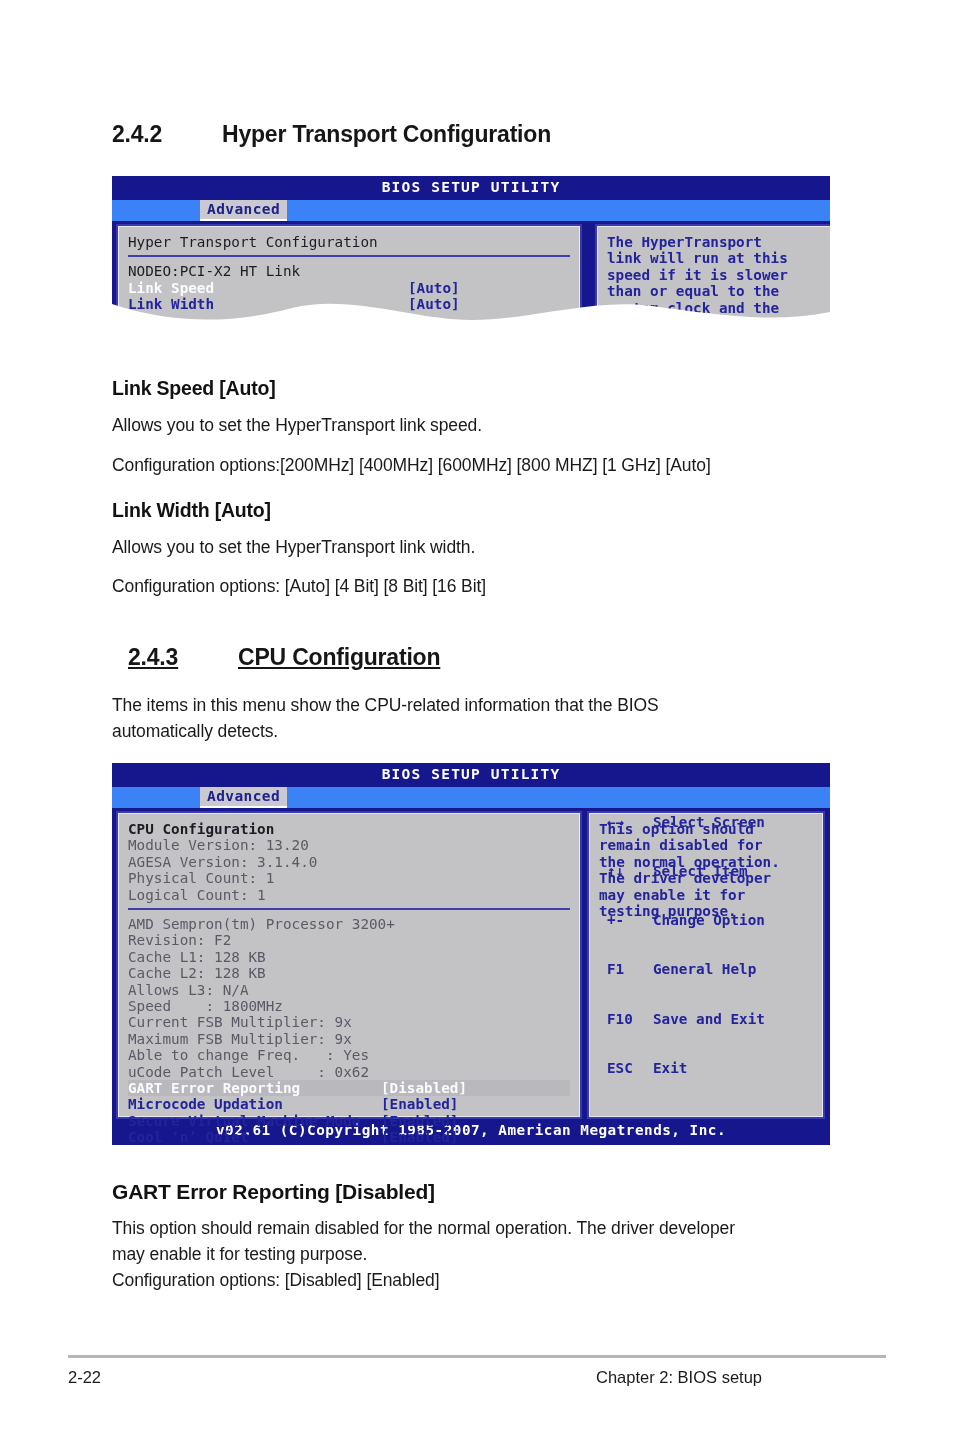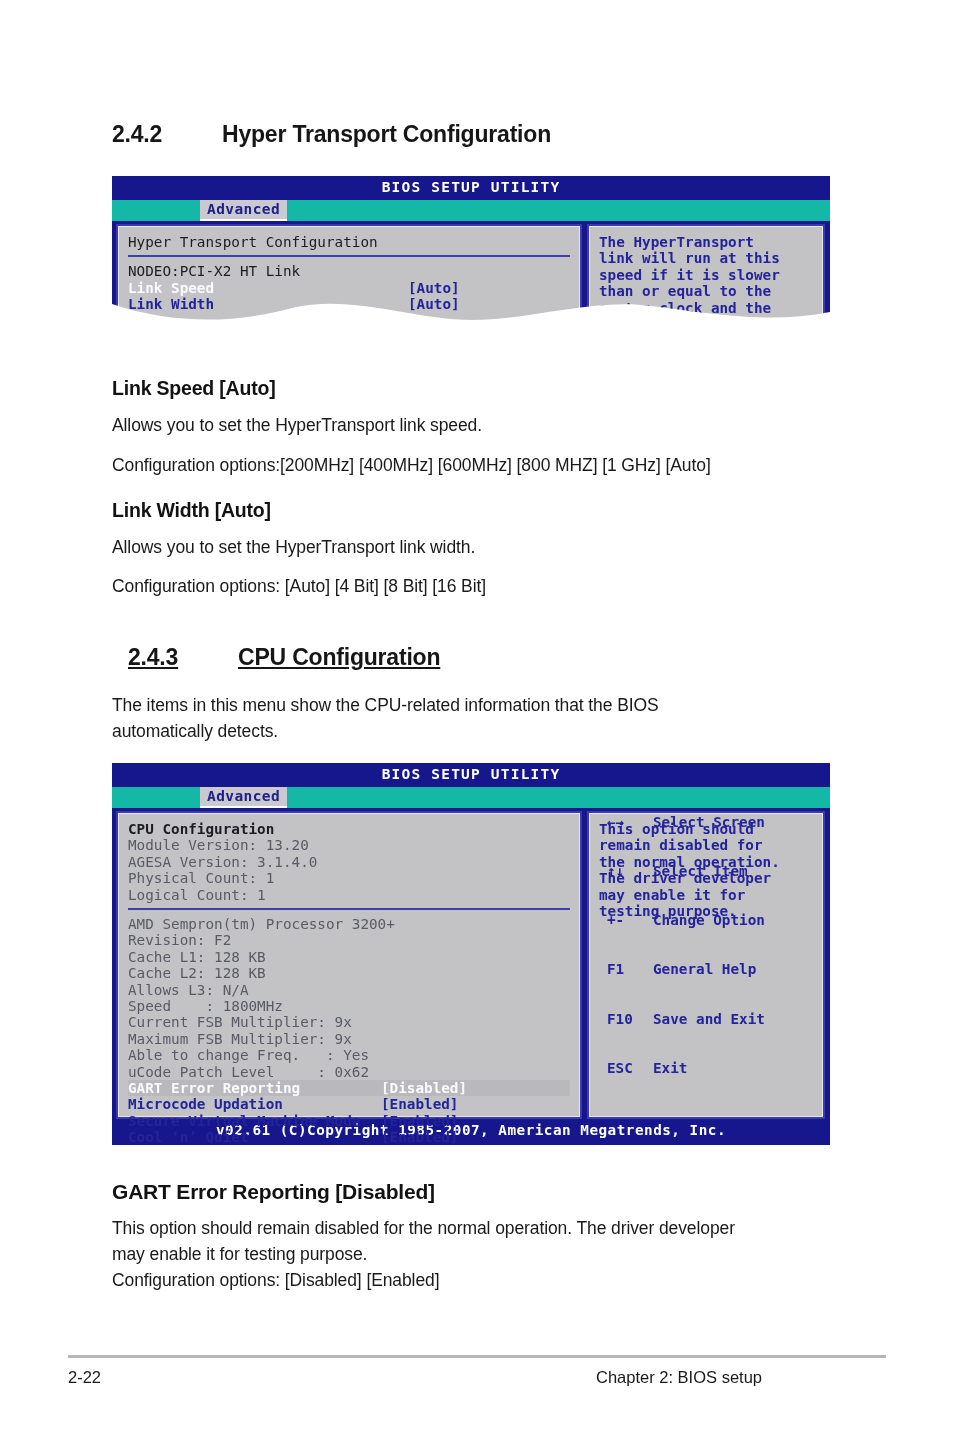--- a/index.html
+++ b/index.html
@@ -70,21 +70,21 @@
     top: 3px;
     text-align: center;
     color: #ffffff;
     font-size: 14.5px;
     font-weight: bold;
     letter-spacing: 1.2px;
   }
   .bios-tabrow {
     position: relative;
     height: 21px;
-    background: #14b8a6;
+    background: #3b82f6;
   }
   .bios-tab {
     position: absolute;
     left: 88px;
     top: 0px;
     padding: 1px 7px 2px 7px;
     background: #c9c9cf;
     color: #20208c;
     font-weight: bold;
     font-size: 14.5px;
@@ -222,21 +222,21 @@
             <span class="row blue" style="position:absolute; left:280px; top:0;">[Auto]</span>
           </div>
 
           <div style="position:relative; height:16.4px;">
             <span class="row blue" style="position:absolute; left:0; top:0;">Link Width</span>
             <span class="row blue" style="position:absolute; left:280px; top:0;">[Auto]</span>
           </div>
         </div>
       </div>
 
-      <div class="pane pane-right" style="width:234px; height:110px;">
+      <div class="pane pane-right" style="width:234px; height:110px;margin-left:8px;">
         <div class="pane-inner">
           <div class="help">The HyperTransport</div>
           <div class="help">link will run at this</div>
           <div class="help">speed if it is slower</div>
           <div class="help">than or equal to the</div>
           <div class="help">system clock and the</div>
           <div class="help">board is capable.</div>
         </div>
       </div>
     </div>

